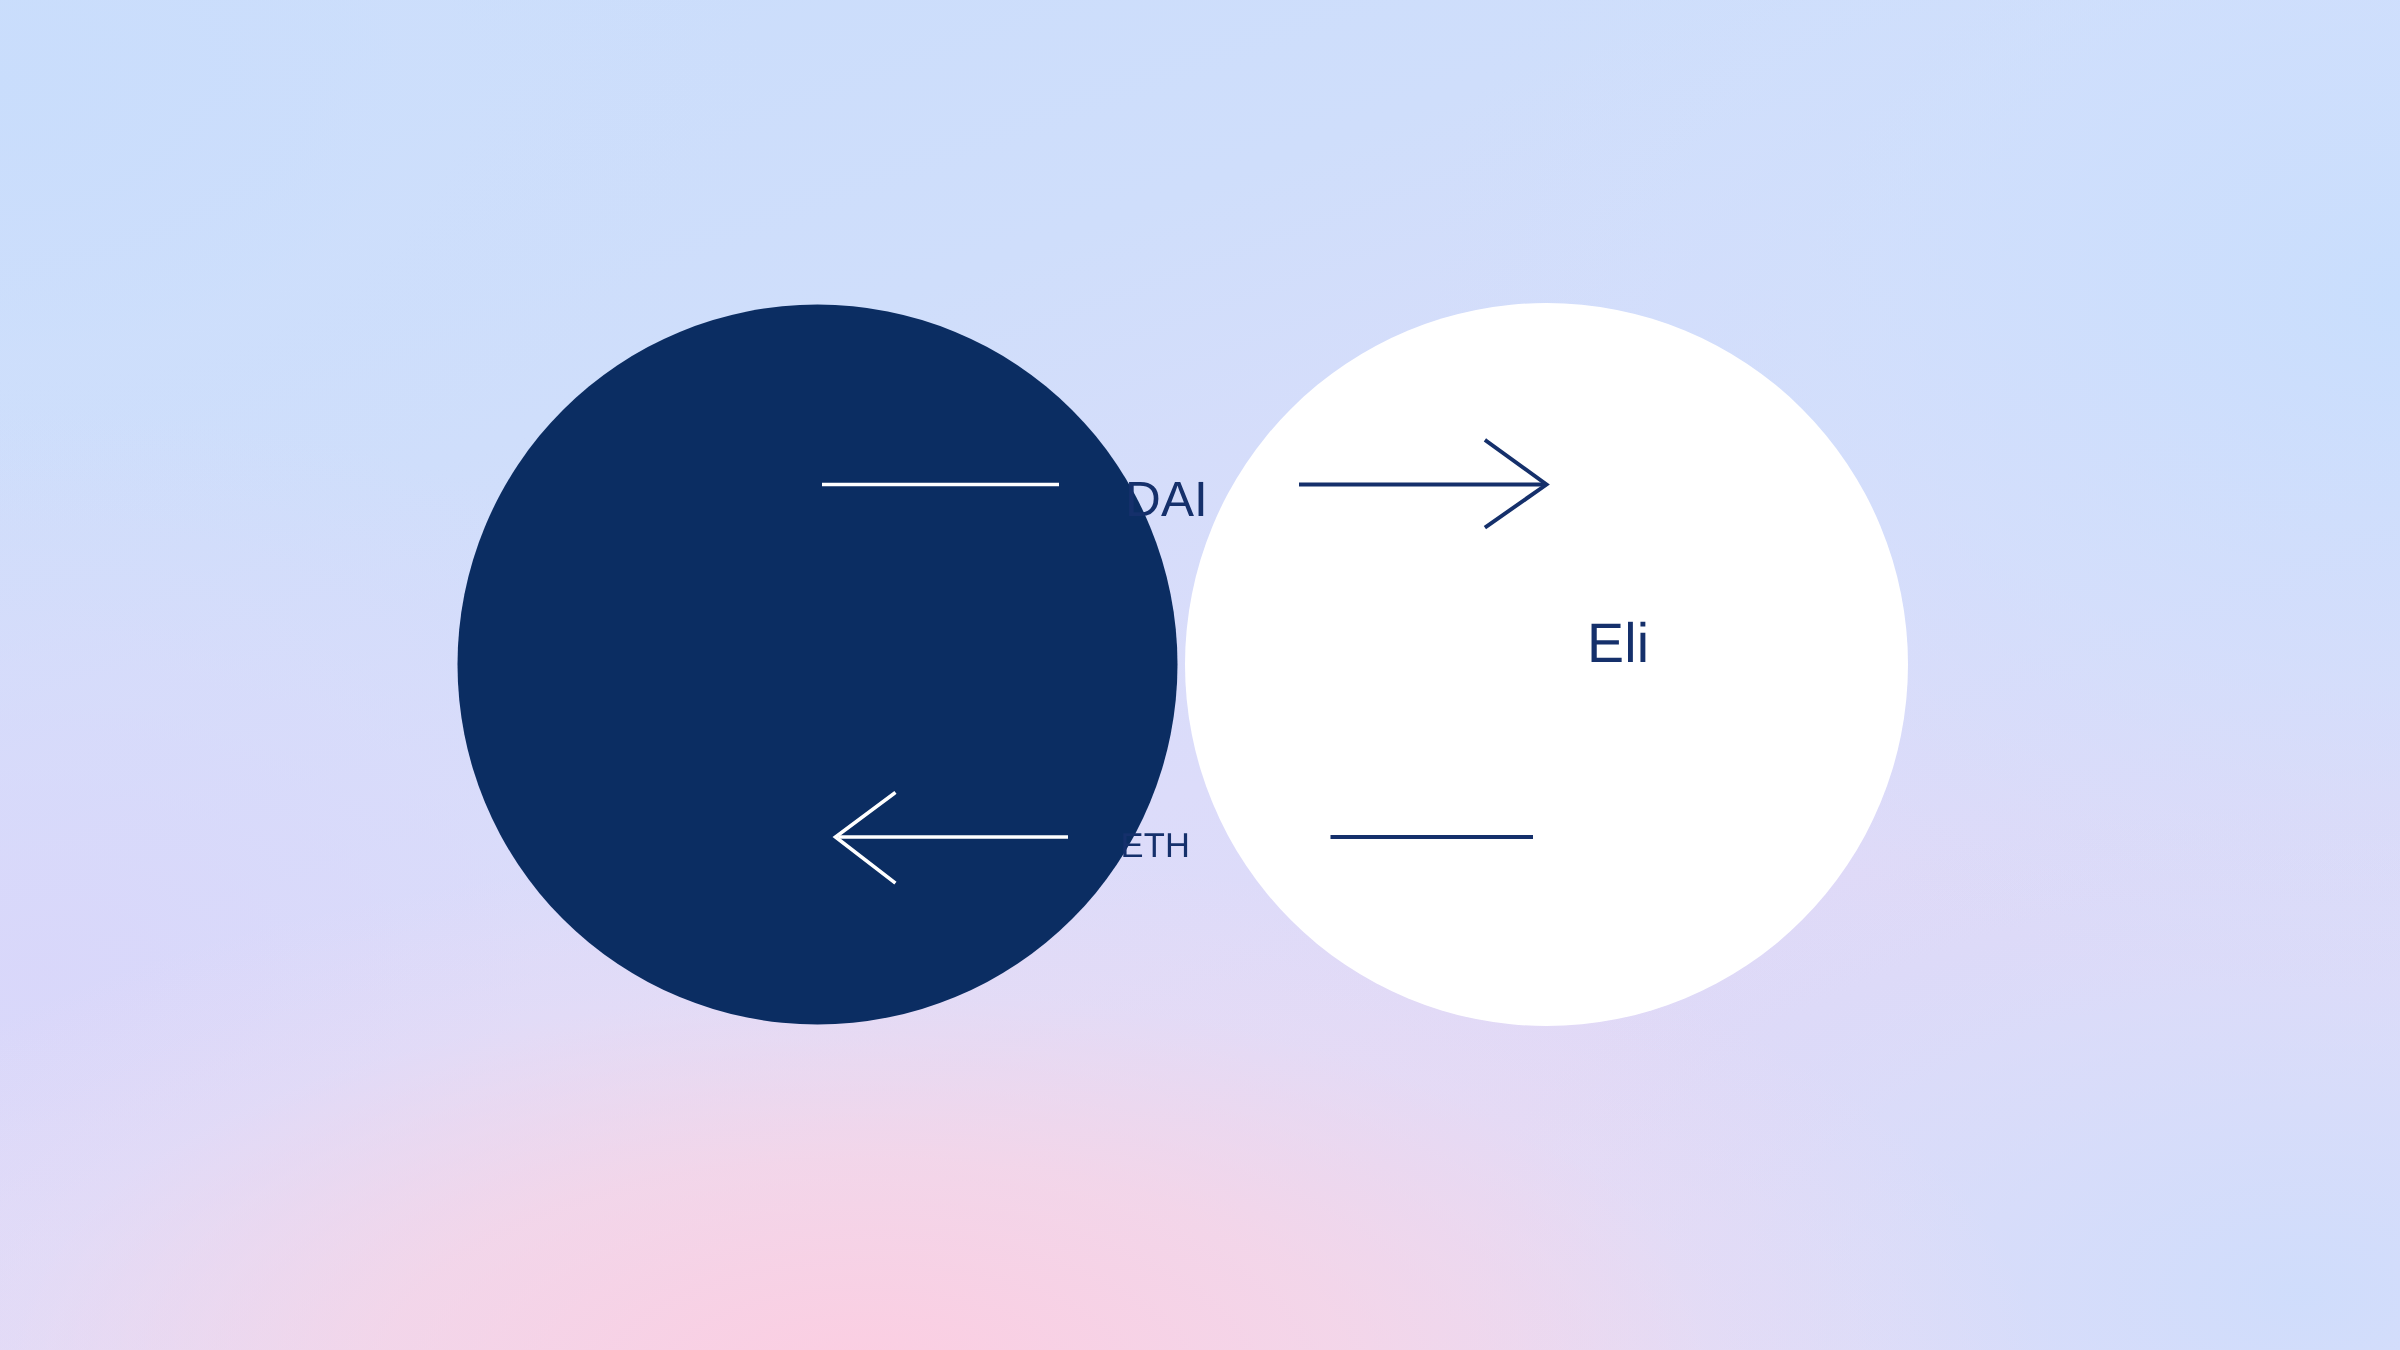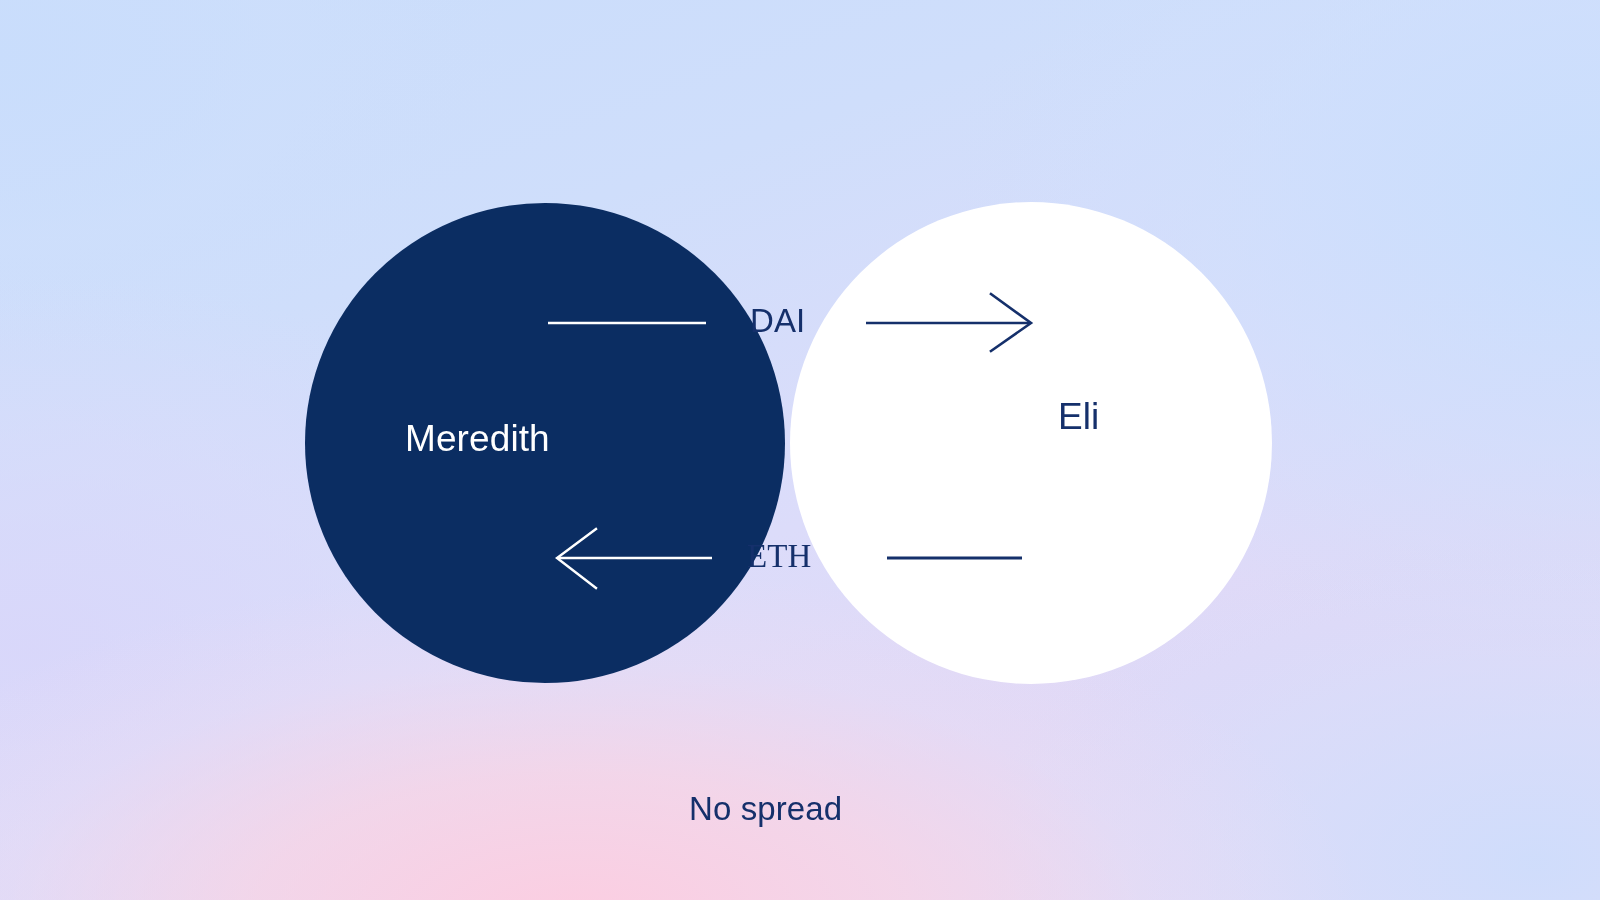--- a/index.html
+++ b/index.html
@@ -55,20 +55,21 @@
     left: 0;
     top: 0;
     width: 1600px;
     height: 900px;
   }
   .label {
     position: absolute;
     white-space: nowrap;
     font-weight: 400;
     letter-spacing: 0.1px;
+    margin-top: 12px;
   }
   #label-meredith {
     left: 405px;
     top: 418px;
     font-size: 37px;
     color: #ffffff;
   }
   #label-eli {
     left: 1058px;
     top: 396px;
@@ -77,23 +78,22 @@
   }
   #label-dai {
     left: 750px;
     top: 302px;
     font-size: 33px;
     color: #15306b;
   }
   #label-eth {
     left: 747px;
     top: 538px;
-    font-size: 33px;
+    font-size: 23px;
     color: #15306b;
-    font-family: Liberation Serif, serif;
   }
   #label-no-spread {
     left: 689px;
     top: 790px;
     font-size: 33px;
     color: #15306b;
   }
 </style>
 </head>
 <body>
@@ -139,23 +139,21 @@
 
     <line x1="866" y1="323" x2="1029" y2="323" stroke="#15306b" stroke-width="2.6" stroke-linecap="butt"></line>
     <polyline points="991,294 1031,323 991,351" fill="none" stroke="#15306b" stroke-width="2.6" stroke-linecap="square" stroke-linejoin="miter"></polyline>
 
     <line x1="887" y1="558" x2="1022" y2="558" stroke="#15306b" stroke-width="2.8" stroke-linecap="butt"></line>
 
     <line x1="559" y1="558" x2="712" y2="558" stroke="#ffffff" stroke-width="2.4" stroke-linecap="butt"></line>
     <polyline points="596,529 557,558 596,588" fill="none" stroke="#ffffff" stroke-width="2.4" stroke-linecap="square" stroke-linejoin="miter"></polyline>
   </svg>
 
-  <div class="label" id="label-meredith">Meredith</div>
 
   <div class="label" id="label-eli">Eli</div>
 
   <div class="label" id="label-dai">DAI</div>
 
   <div class="label" id="label-eth">ETH</div>
 
-  <div class="label" id="label-no-spread">No spread</div>
 
 </div>
 
 </body></html>

